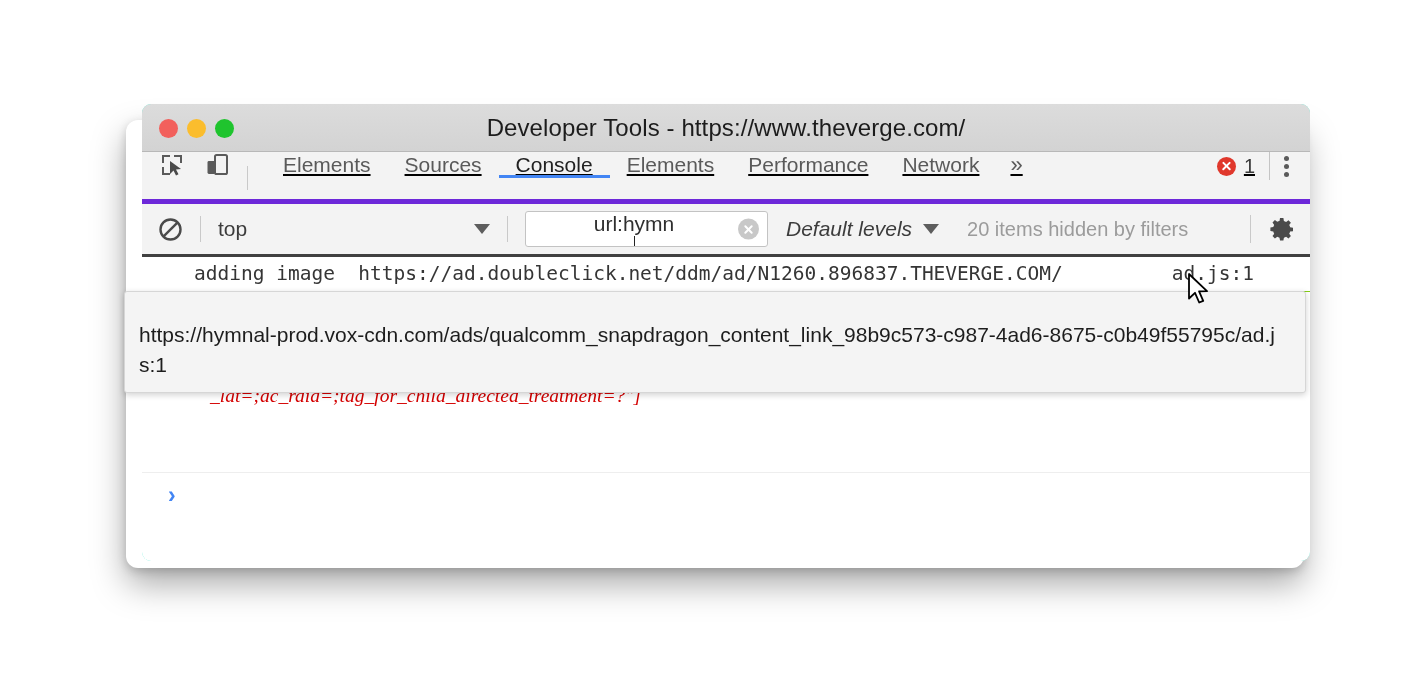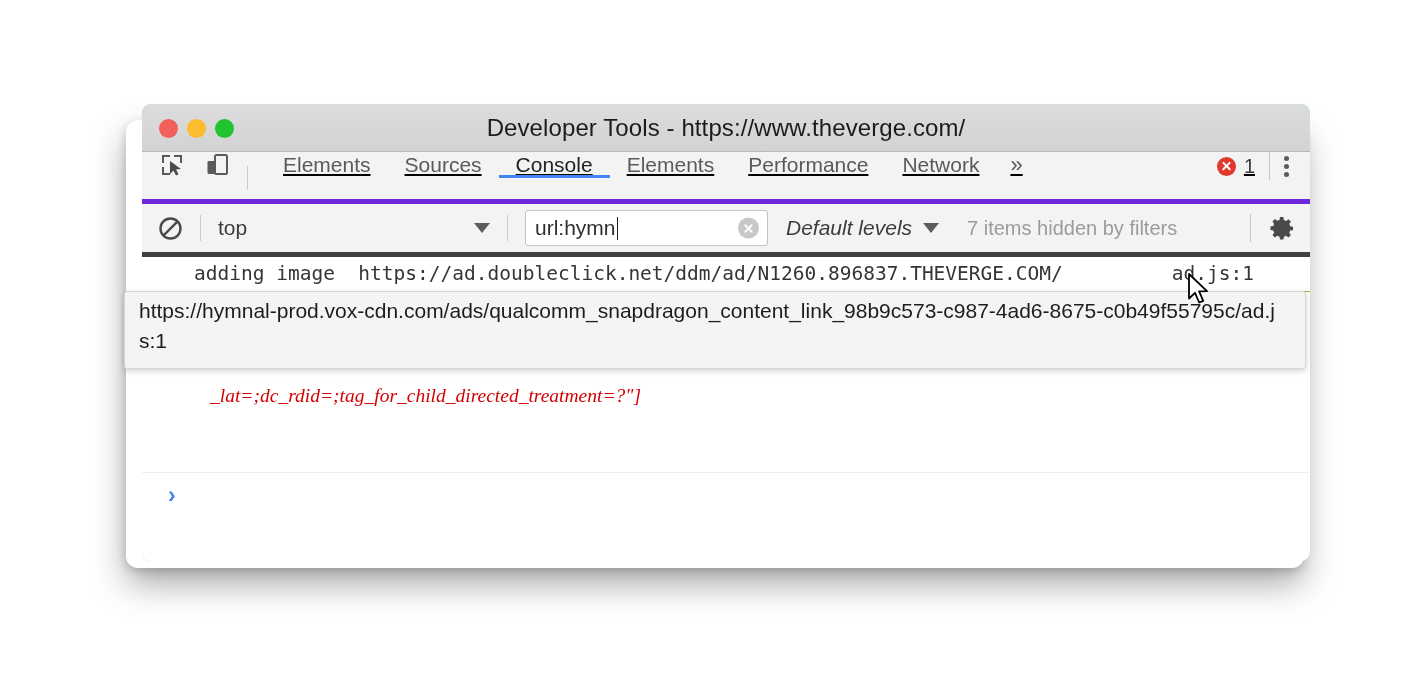--- a/index.html
+++ b/index.html
@@ -150,21 +150,21 @@
   }
   .kebab i:nth-child(1){ top:3px; }
   .kebab i:nth-child(2){ top:11px; }
   .kebab i:nth-child(3){ top:19px; }
 
   
   .filterbar {
     position: relative;
     height: 53px;
     background: #f3f3f3;
-    border-bottom: 5px solid #404040;
+    border-bottom: 3px solid #404040;
     display: flex;
     align-items: center;
     padding-left: 16px;
   }
   .clear-icon {
     width: 25px; height: 25px; display:block;
   }
   .fsep { width:1px; height:26px; background:#c9c9c9; margin: 0 17px; }
 
   .ctx-select {
@@ -184,20 +184,21 @@
   }
 
   .filter-input-wrap {
     position: relative;
     width: 243px; height: 36px;
     background: #ffffff;
     border: 1px solid #c3c3c3;
     border-radius: 3px;
     display: flex; align-items: center;
     padding: 0 34px 0 9px;
+    flex-direction: column;
   }
   .filter-text {
     font-size: 21px; color: #2f2f2f;
     white-space: nowrap;
   }
   .caret-bar {
     display:inline-block;
     width: 1.6px; height: 23px;
     background: #222;
     margin-left: 1px;
@@ -311,21 +312,21 @@
 
   
   .tooltip {
     position: absolute;
     left: 124px; top: 291px;
     width: 1182px;
     background: #f4f4f4;
     border: 1px solid #d6d6d6;
     border-radius: 3px;
     box-shadow: 0 2px 6px rgba(0,0,0,0.18);
-    padding: 4px 14px 12px 14px;
+    padding: 28px 14px 12px 14px;
     font-family: "Liberation Sans", sans-serif;
     font-size: 21px;
     line-height: 30px;
     color: #1d1d1d;
     word-break: break-all;
     z-index: 40;
   }
 
   
   .cursor {
@@ -422,21 +423,21 @@
         <span class="filter-text">url:hymn</span>
           <span class="caret-bar"></span>
         <span class="clear-x"></span>
       </div>
 
       <div class="levels">
         <span>Default levels</span>
         <span class="caret"></span>
       </div>
 
-      <div class="hidden-msg">7 items hidden by filters</div>
+      <div class="hidden-msg">20 items hidden by filters</div>
 
       <div class="gear-wrap">
         <div class="gear-sep"></div>
         <span class="gear">
           <svg viewBox="0 0 27 27" width="27" height="27">
             <path fill="#4a4a4a" d="M13.5 9.1a4.4 4.4 0 1 0 0 8.8 4.4 4.4 0 0 0 0-8.8zm0 6.6a2.2 2.2 0 1 1 0-4.4 2.2 2.2 0 0 1 0 4.4z"></path>
             <path fill="#4a4a4a" d="M24 15.2v-3.4l-2.9-.5a7.9 7.9 0 0 0-.9-2.2l1.7-2.4-2.4-2.4-2.4 1.7c-.7-.4-1.4-.7-2.2-.9L14.4 2h-3.4l-.5 2.9c-.8.2-1.5.5-2.2.9L5.9 4.1 3.5 6.5l1.7 2.4c-.4.7-.7 1.4-.9 2.2L1.4 11.6v3.4l2.9.5c.2.8.5 1.5.9 2.2l-1.7 2.4 2.4 2.4 2.4-1.7c.7.4 1.4.7 2.2.9l.5 2.9h3.4l.5-2.9c.8-.2 1.5-.5 2.2-.9l2.4 1.7 2.4-2.4-1.7-2.4c.4-.7.7-1.4.9-2.2l2.9-.3z"></path>
           </svg>
         </span>
       </div>

